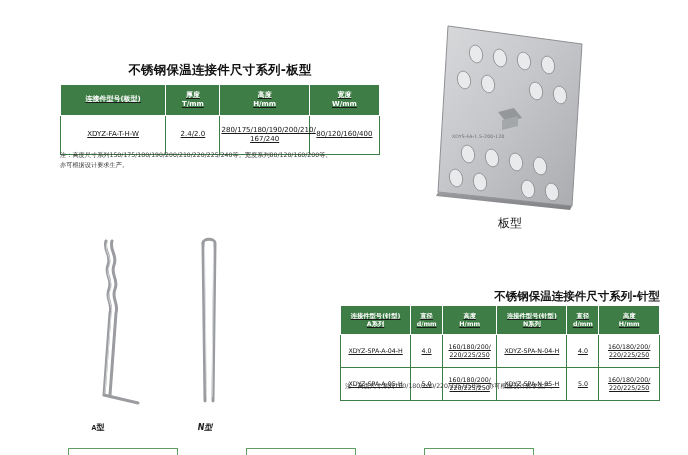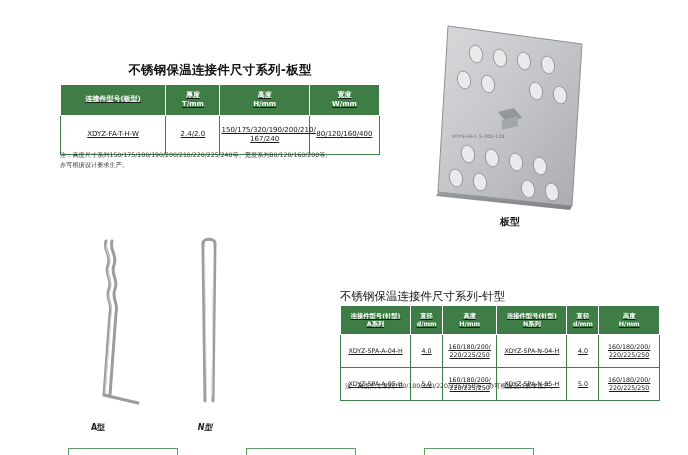--- a/index.html
+++ b/index.html
@@ -78,23 +78,23 @@
     top: 150px;
     width: 330px;
   }
 
   
   .sec2-title {
     position: absolute;
     left: 340px;
     top: 289px;
     width: 320px;
-    text-align: left;
+    text-align: right;
     font-size: 11.5px;
-    font-weight: normal;
+    font-weight: bold;
     color: #111;
   }
   #table2 {
     position: absolute;
     left: 340px;
     top: 305px;
     width: 320px;
   }
   #table2 thead th { height: 24px; font-size: 6.3px; }
   #table2 tbody td { height: 28px; font-size: 6.3px; }
@@ -112,41 +112,42 @@
     top: 14px;
     width: 160px;
     height: 200px;
   }
   .plate-caption {
     position: absolute;
     left: 430px;
     top: 215px;
     width: 160px;
     text-align: center;
-    font-size: 10px;
-    font-weight: bold;
+    font-size: 12px;
+    font-weight: normal;
     color: #111;
   }
 
   
   .anchor-wrap {
     position: absolute;
     left: 60px;
     top: 225px;
     width: 230px;
     height: 195px;
   }
   .cap-a {
     position: absolute;
     left: 78px;
     top: 422px;
     width: 40px;
     text-align: center;
     font-size: 8px;
     font-weight: bold;
+    font-family: Liberation Mono, monospace;
   }
   .cap-n {
     position: absolute;
     left: 185px;
     top: 422px;
     width: 40px;
     text-align: center;
     font-size: 8px;
     font-weight: bold;
     font-style: italic;
@@ -204,21 +205,21 @@
           <span>宽度</span><br>
           <span>W/mm</span>
         </th>
       </tr>
     </thead>
     <tbody>
       <tr>
         <td>XDYZ-FA-T-H-W</td>
         <td>2.4/2.0</td>
         <td>
-          <span>150/175/320/190/200/210/</span><br>
+          <span>280/175/180/190/200/210/</span><br>
           <span>167/240</span>
         </td>
         <td>80/120/160/400</td>
       </tr>
     </tbody>
   </table>
 
   <div class="note" id="note1">
     <div>注：高度尺寸系列150/175/180/190/200/210/220/225/240等。宽度系列80/120/160/200等。</div>
     <div>亦可根据设计要求生产。</div>

